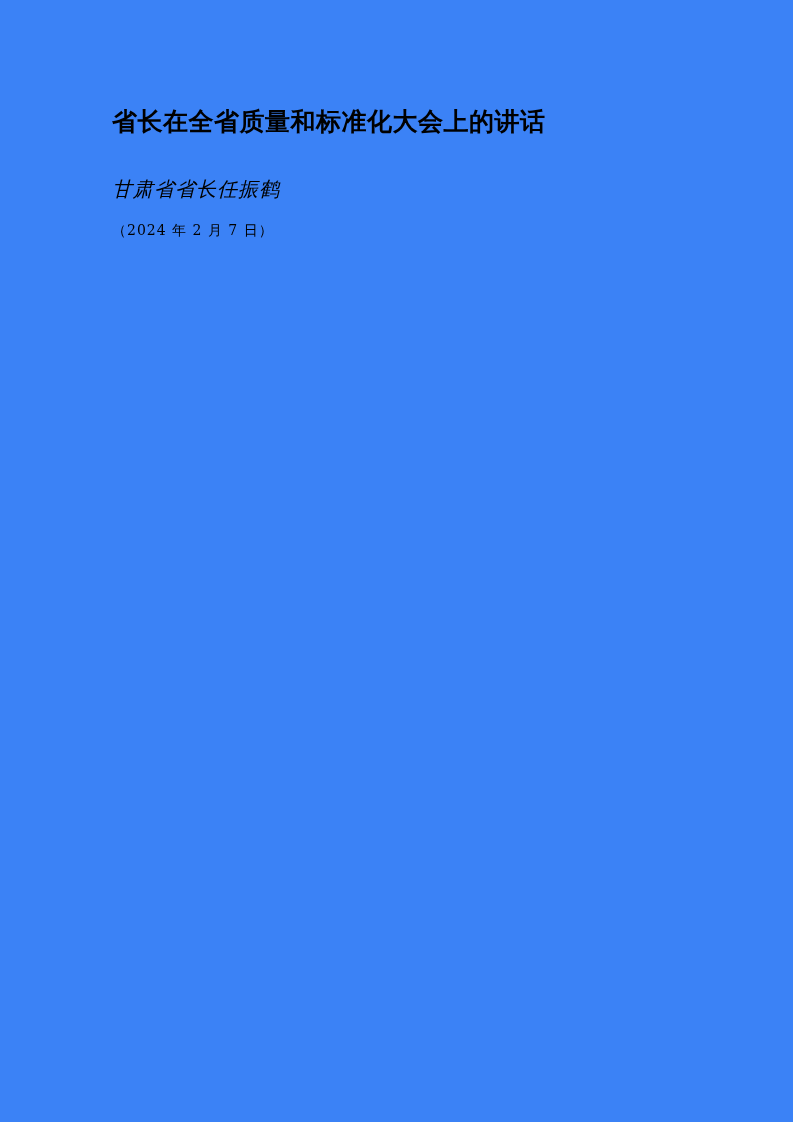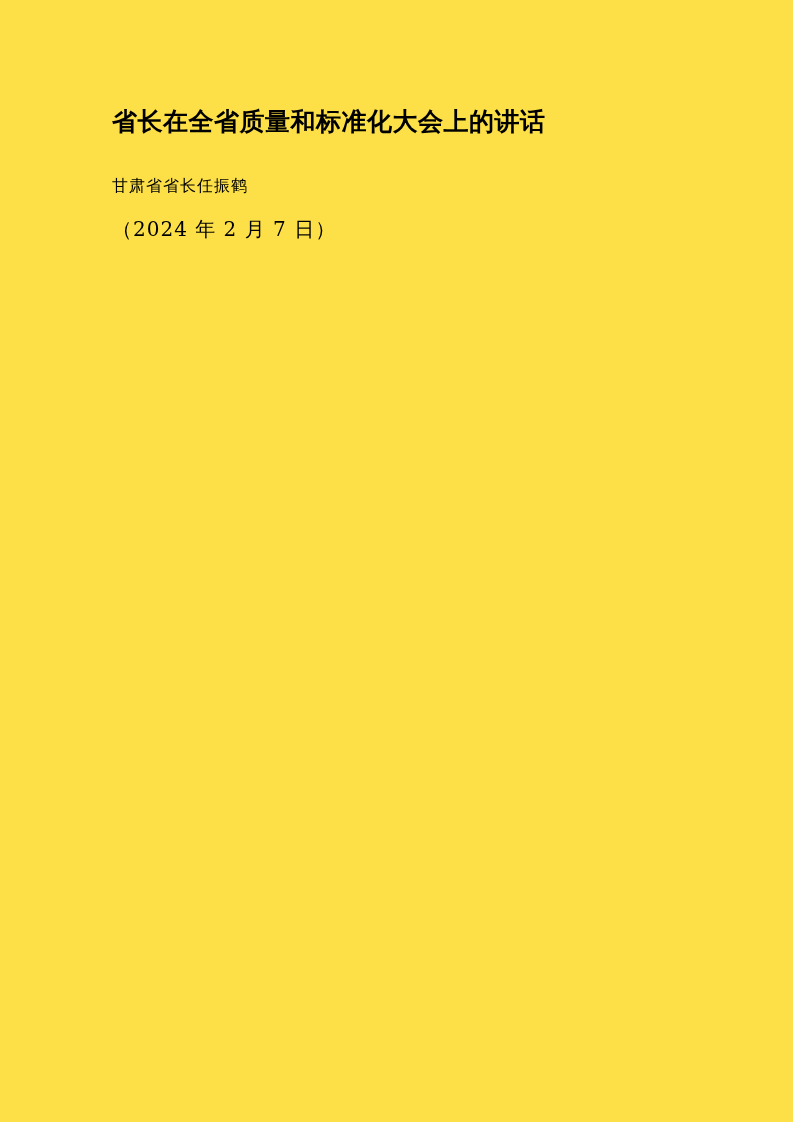--- a/index.html
+++ b/index.html
@@ -13,39 +13,40 @@
     font-family: "DejaVu Serif", "Liberation Serif", serif;
     color: #000000;
     overflow: hidden;
   }
   .page {
     position: relative;
     width: 793px;
     height: 1122px;
     box-sizing: border-box;
     padding: 104px 78px 60px 112px;
-    background: #fde047;
+    background: #3b82f6;
   }
   .doc-title {
     font-size: 25px;
     font-weight: bold;
     letter-spacing: 0.5px;
     line-height: 1.4;
     margin: 0 0 34px 0;
     text-align: left;
     font-family: "DejaVu Sans", "Liberation Sans", sans-serif;
   }
   .byline {
-    font-size: 16px;
+    font-size: 20px;
     line-height: 1.6;
     margin: 0 0 14px 0;
     letter-spacing: 1px;
+    font-style: italic;
   }
   .dateline {
-    font-size: 20px;
+    font-size: 14px;
     line-height: 1.6;
     margin: 0 0 16px 0;
     letter-spacing: 1px;
   }
   .body-para {
     font-size: 19px;
     line-height: 1.92;
     margin: 0;
     text-indent: 2em;
     text-align: justify;

